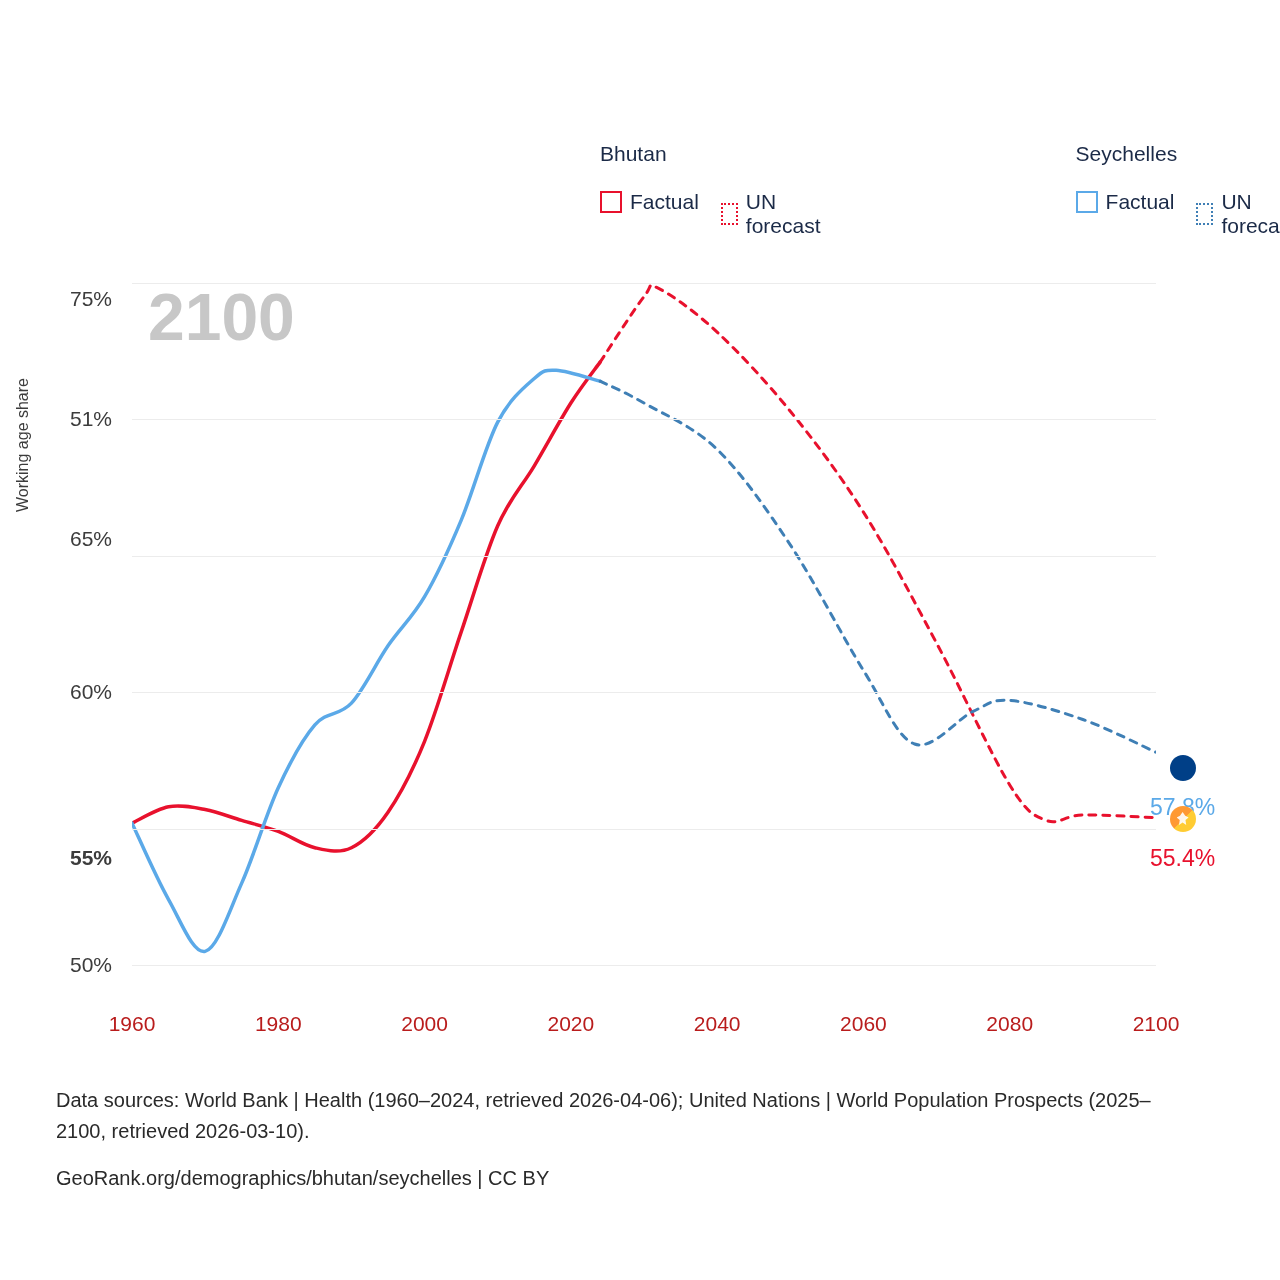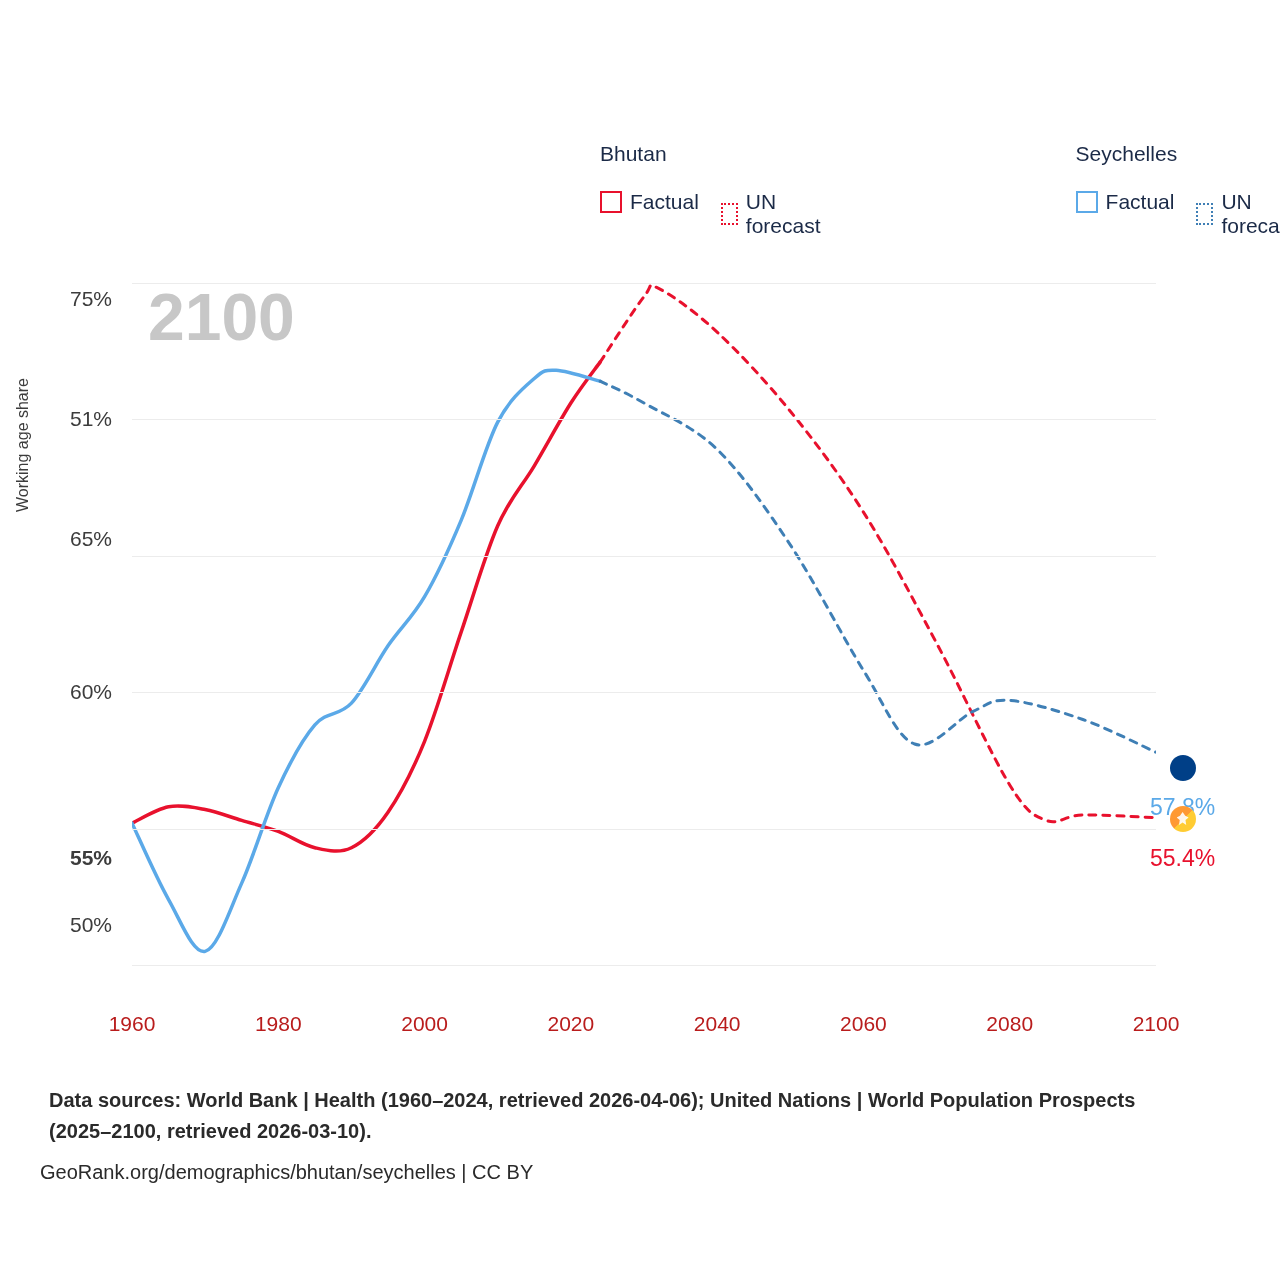--- a/index.html
+++ b/index.html
@@ -178,22 +178,22 @@
   
   .footer {
     position: absolute;
     left: 40px;
     top: 1085px;
     width: 1160px;
     font-size: 20px;
     color: #2a2a2a;
     line-height: 1.55;
   }
-  .footer .src { margin: 0 0 10px 9px; font-weight: bold; }
-  .footer .attr { margin: 0; }
+  .footer .src { margin: 0 0 10px 16px; }
+  .footer .attr { margin: 16px; }
   svg { display: block; }
 </style>
 </head>
 <body>
 
 <div class="page">
 
 
   <div class="legend">
     <div class="legend-groups">
@@ -222,21 +222,21 @@
             <span>UN forecast</span>
           </div>
         </div>
       </div>
     </div>
   </div>
 
   <div class="axis-title">Working age share</div>
 
   <div class="ylabels" id="ylabels">
-      <div class="ylabel" style="top: 642px; width: 112px;">50%</div>
+      <div class="ylabel" style="top: 682px; width: 112px;">50%</div>
       <div class="ylabel" style="top: 575px; width: 112px; font-weight: bold;">55%</div>
       <div class="ylabel" style="top: 409.2px; width: 112px;">60%</div>
       <div class="ylabel" style="top: 256px; width: 112px;">65%</div>
       <div class="ylabel" style="top: 136.4px; width: 112px;">51%</div>
       <div class="ylabel" style="top: 0px; width: 112px; margin-top: 16px;">75%</div>
     </div>
 
   <div class="plot">
     <div id="grid">
         <div class="gridline" style="top: 682px;"></div>

